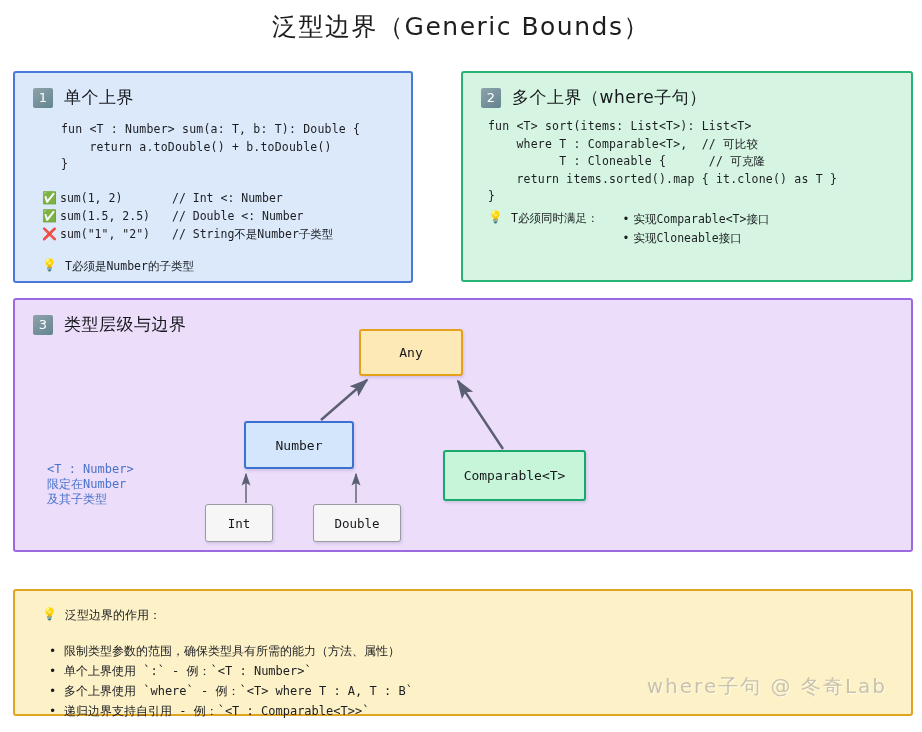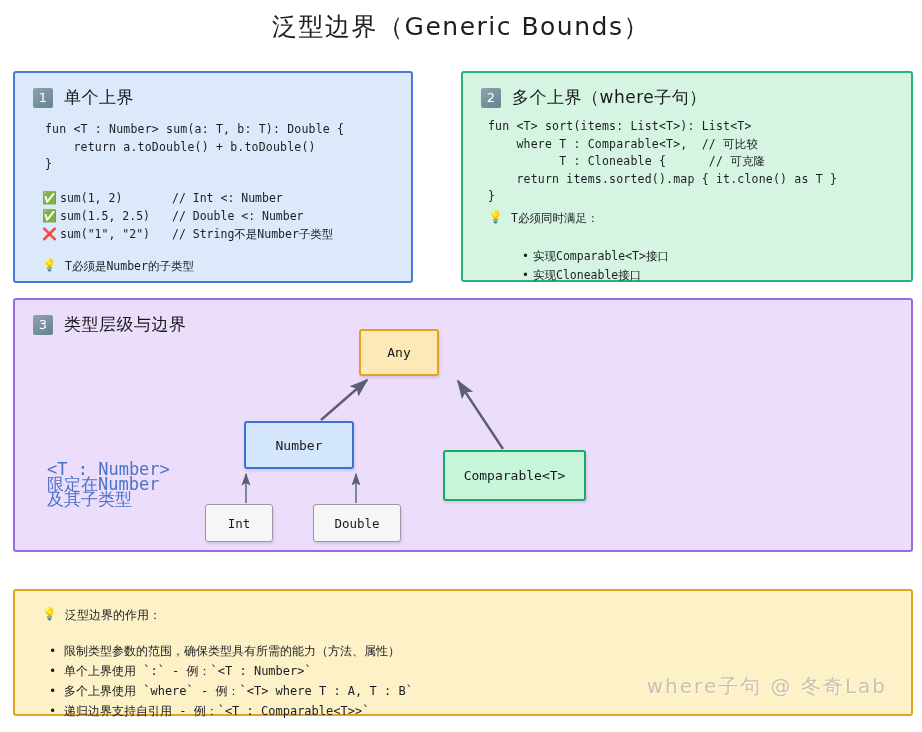--- a/index.html
+++ b/index.html
@@ -83,21 +83,21 @@
   
   .code {
     position: absolute;
     white-space: pre;
     font-family: "DejaVu Sans Mono", "Liberation Mono", monospace;
     font-size: 11.5px;
     line-height: 17.5px;
     color: #1b1d21;
     letter-spacing: 0.2px;
   }
-  .code-blue { left: 30px; top: 48px; }
+  .code-blue { left: 46px; top: 48px; }
   .code-green { left: 25px; top: 45px; }
 
   
   .examples {
     position: absolute;
     left: 27px;
     top: 118px;
   }
   .ex-row {
     display: flex;
@@ -124,21 +124,21 @@
     align-items: flex-start;
     gap: 8px;
     font-size: 11.5px;
     color: #1b1d21;
     font-family: "DejaVu Sans Mono", "Liberation Mono", monospace;
   }
   .bulb { font-size: 12px; flex: none; line-height: 15px; }
   .tip-blue { left: 27px; top: 185px; }
   .tip-green { left: 25px; top: 137px; }
   .tip-yellow { left: 27px; top: 16px; font-size: 12px; }
-  .tip-col { display: flex; flex-direction: column; gap: 21px; }
+  .tip-col { display: flex; flex-direction: row; gap: 13px; }
   .tip-main { line-height: 16px; }
   .tip-sub {
     margin: 0;
     padding-left: 22px;
     list-style: none;
   }
   .tip-sub li {
     line-height: 19px;
     position: relative;
   }
@@ -198,21 +198,21 @@
     display: flex;
     align-items: center;
     justify-content: center;
     font-family: "DejaVu Sans Mono", "Liberation Mono", monospace;
     font-size: 13px;
     color: #17181b;
     border-radius: 3px;
     box-shadow: 1px 2px 3px rgba(90,70,130,0.18);
   }
   .node-any {
-    left: 344px; top: 29px; width: 80px; height: 47px;
+    left: 344px; top: 29px; width: 104px; height: 47px;
     background: #fde9b5; border: 2px solid #e5a01c; text-align: center;
   }
   .node-number {
     left: 229px; top: 121px; width: 110px; height: 48px;
     background: #d4e6fb; border: 2px solid #3b72cf;
   }
   .node-comparable {
     left: 428px; top: 150px; width: 143px; height: 51px;
     background: #c6f5da; border: 2px solid #18a86d;
   }
@@ -223,21 +223,21 @@
   }
   .node-double {
     left: 298px; top: 204px; width: 88px; height: 38px;
     background: #f6f6f7; border: 1.5px solid #9a9aa2;
     font-size: 12.5px;
   }
   .diag-note {
     position: absolute;
     left: 32px; top: 162px;
     font-family: "DejaVu Sans Mono", "Liberation Mono", monospace;
-    font-size: 17px;
+    font-size: 12px;
     line-height: 15px;
     color: #4a72c8;
     white-space: pre;
   }
   svg.edges {
     position: absolute;
     left: 0; top: 0;
     width: 900px; height: 254px;
     overflow: visible;
   }

